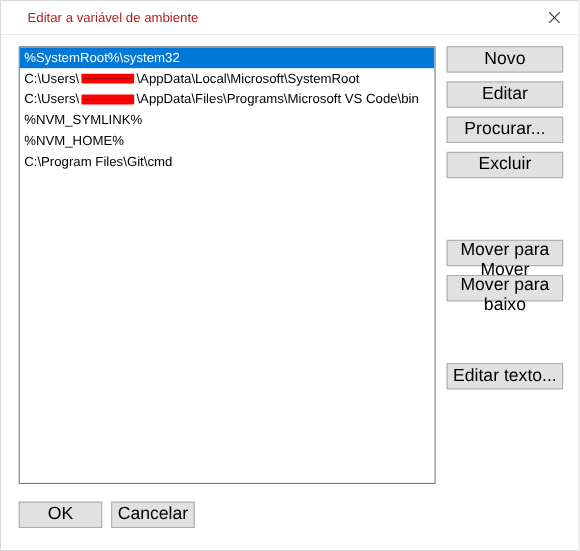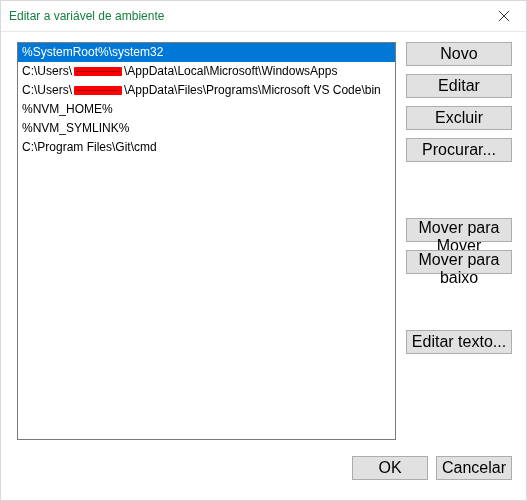--- a/index.html
+++ b/index.html
@@ -20,23 +20,23 @@
     display: flex;
     flex-direction: column;
     position: relative;
   }
   .titlebar {
     height: 30px;
     background: #ffffff;
     border-bottom: 1px solid #e8e8e8;
     display: flex;
     align-items: center;
-    padding-left: 8px;
+    padding-left: 24px;
     position: relative;
-    color: #15803d;
+    color: #b91c1c;
   }
   .titlebar .close {
     position: absolute;
     right: 0;
     top: 0;
     width: 44px;
     height: 30px;
     display: flex;
     align-items: center;
     justify-content: center;
@@ -110,21 +110,21 @@
     cursor: default;
     outline: none;
   }
   .spacer-big {
     height: 48px;
   }
   .footer {
     height: 40px;
     display: flex;
     align-items: center;
-    justify-content: flex-end;
+    justify-content: flex-start;
     gap: 8px;
     padding-top: 8px;
   }
   .footer .btn {
     width: 76px;
     margin-bottom: 0;
   }
 </style>
 </head>
 <body>
@@ -145,43 +145,43 @@
     <div class="main">
 
       <div class="listbox" id="listbox">
 
       <div class="list-item selected">
             <span>%SystemRoot%\system32</span>
           </div>
           <div class="list-item">
             <span>C:\Users\</span>
             <span class="redact"></span>
-            <span>\AppData\Local\Microsoft\WindowsApps</span>
+            <span>\AppData\Local\Microsoft\SystemRoot</span>
           </div>
           <div class="list-item">
             <span>C:\Users\</span>
             <span class="redact"></span>
             <span>\AppData\Files\Programs\Microsoft VS Code\bin</span>
           </div>
           <div class="list-item">
-            <span>%NVM_HOME%</span>
+            <span>%NVM_SYMLINK%</span>
           </div>
           <div class="list-item">
-            <span>%NVM_SYMLINK%</span>
+            <span>%NVM_HOME%</span>
           </div>
           <div class="list-item">
             <span>C:\Program Files\Git\cmd</span>
           </div>
         </div>
 
       <div class="side">
         <button class="btn">Novo</button>
         <button class="btn">Editar</button>
+        <button class="btn">Procurar...</button>
         <button class="btn">Excluir</button>
-        <button class="btn">Procurar...</button>
         <div class="spacer-big"></div>
         <button class="btn">Mover para Mover</button>
         <button class="btn">Mover para baixo</button>
         <div class="spacer-big"></div>
         <button class="btn">Editar texto...</button>
       </div>
 
     </div>
 
     <div class="footer">

